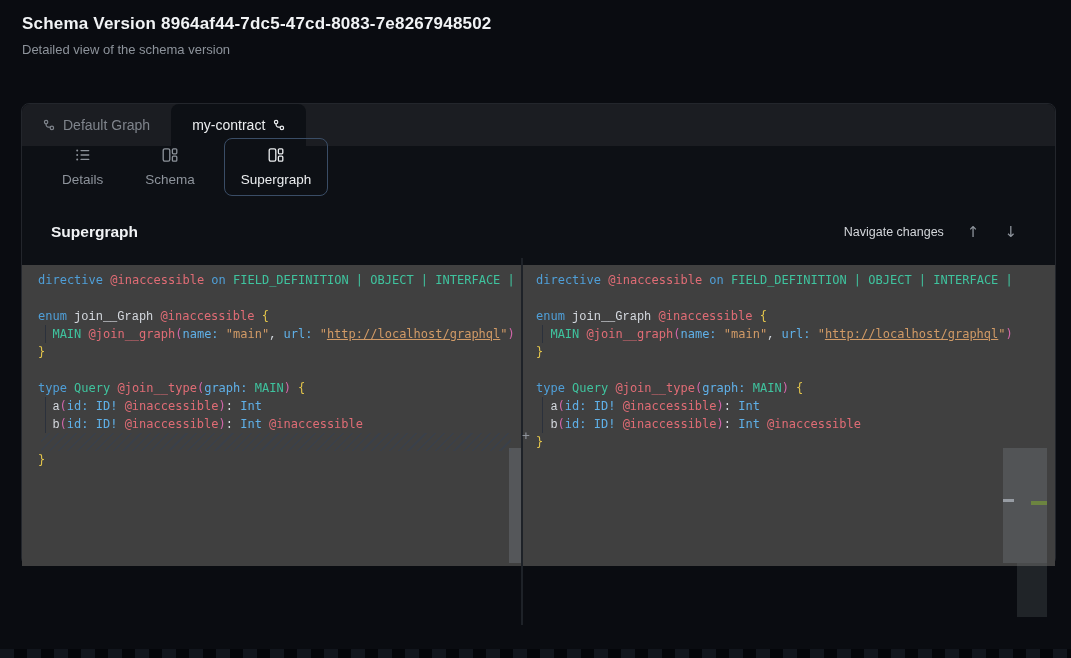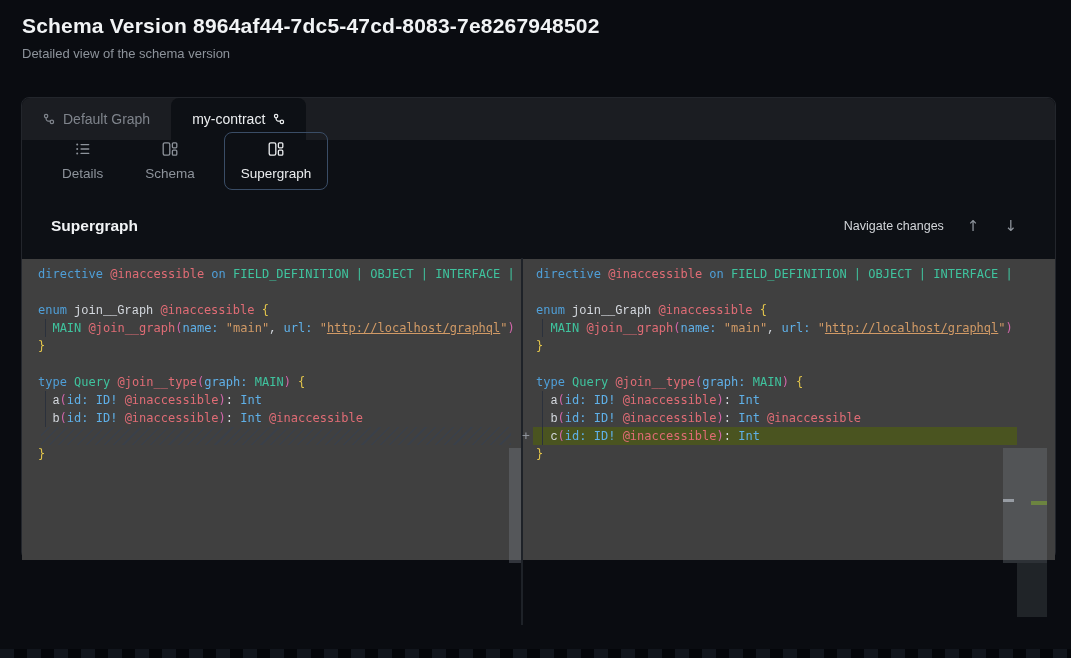--- a/index.html
+++ b/index.html
@@ -6,26 +6,26 @@
   html,body { width:1071px; height:658px; overflow:hidden; }
   body {
     background:#0a0c11;
     font-family:"Liberation Sans", sans-serif;
     position:relative;
     color:#d5d9df;
   }
 
   
   .page-header { position:absolute; left:22px; top:14px; }
-  .page-title { font-size:21px; font-weight:700; color:#f1f3f5; letter-spacing:.2px; }
+  .page-title { font-size:17px; font-weight:700; color:#f1f3f5; letter-spacing:.2px; }
   .page-subtitle { font-size:13px; color:#8d939b; margin-top:8px; }
 
   
   .card {
-    position:absolute; left:21px; top:97px; width:1035px; height:463px;
+    position:absolute; left:21px; top:103px; width:1035px; height:463px;
     border:1px solid #23262c; border-radius:8px; background:#0d1015;
   }
   .tabrow {
     height:42px; background:#1b1d22; border-radius:8px 8px 0 0;
     display:flex; align-items:stretch; overflow:hidden;
   }
   .tab {
     display:flex; align-items:center; gap:8px; padding:0 21px;
     font-size:14px; color:#7f848c; cursor:pointer; white-space:nowrap;
   }
@@ -212,21 +212,20 @@
     <div class="pane right" id="pane-right">
         <div class="line"><span class="t-kw">directive</span><span class="t-pln"> </span><span class="t-dir">@inaccessible</span><span class="t-pln"> </span><span class="t-kw">on</span><span class="t-pln"> </span><span class="t-con">FIELD_DEFINITION | OBJECT | INTERFACE |</span></div>
         <div class="line"></div>
         <div class="line"><span class="t-kw">enum</span><span class="t-pln"> join__Graph </span><span class="t-dir">@inaccessible</span><span class="t-pln"> </span><span class="t-brc">{</span></div>
         <div class="line"><span class="guide"></span><span class="t-pln">  </span><span class="t-con">MAIN</span><span class="t-pln"> </span><span class="t-dir">@join__graph</span><span class="t-par">(</span><span class="t-typ">name:</span><span class="t-pln"> </span><span class="t-str">"main"</span><span class="t-pln">, </span><span class="t-typ">url:</span><span class="t-pln"> </span><span class="t-str">"</span><span class="t-url">http://localhost/graphql</span><span class="t-str">"</span><span class="t-par">)</span></div>
         <div class="line"><span class="t-brc">}</span></div>
         <div class="line"></div>
         <div class="line"><span class="t-kw">type</span><span class="t-pln"> </span><span class="t-con">Query</span><span class="t-pln"> </span><span class="t-dir">@join__type</span><span class="t-par">(</span><span class="t-typ">graph:</span><span class="t-pln"> </span><span class="t-con">MAIN</span><span class="t-par">)</span><span class="t-pln"> </span><span class="t-brc">{</span></div>
         <div class="line"><span class="guide"></span><span class="t-pln">  a</span><span class="t-par">(</span><span class="t-typ">id:</span><span class="t-pln"> </span><span class="t-typ">ID!</span><span class="t-pln"> </span><span class="t-dir">@inaccessible</span><span class="t-par">)</span><span class="t-pln">: </span><span class="t-typ">Int</span></div>
         <div class="line"><span class="guide"></span><span class="t-pln">  b</span><span class="t-par">(</span><span class="t-typ">id:</span><span class="t-pln"> </span><span class="t-typ">ID!</span><span class="t-pln"> </span><span class="t-dir">@inaccessible</span><span class="t-par">)</span><span class="t-pln">: </span><span class="t-typ">Int</span><span class="t-pln"> </span><span class="t-dir">@inaccessible</span></div>
-        <div class="line added"><span class="guide"></span><span class="t-pln">  c</span><span class="t-par">(</span><span class="t-typ">id:</span><span class="t-pln"> </span><span class="t-typ">ID!</span><span class="t-pln"> </span><span class="t-dir">@inaccessible</span><span class="t-par">)</span><span class="t-pln">: </span><span class="t-typ">Int</span></div>
         <div class="line"><span class="t-brc">}</span></div>
       </div>
   </div>
 
 </div>
 
 <div class="divider-line"></div>
 <div class="plus-marker">+</div>
 <div class="left-scroll-thumb"></div>
 <div class="right-overview-slider"></div>

